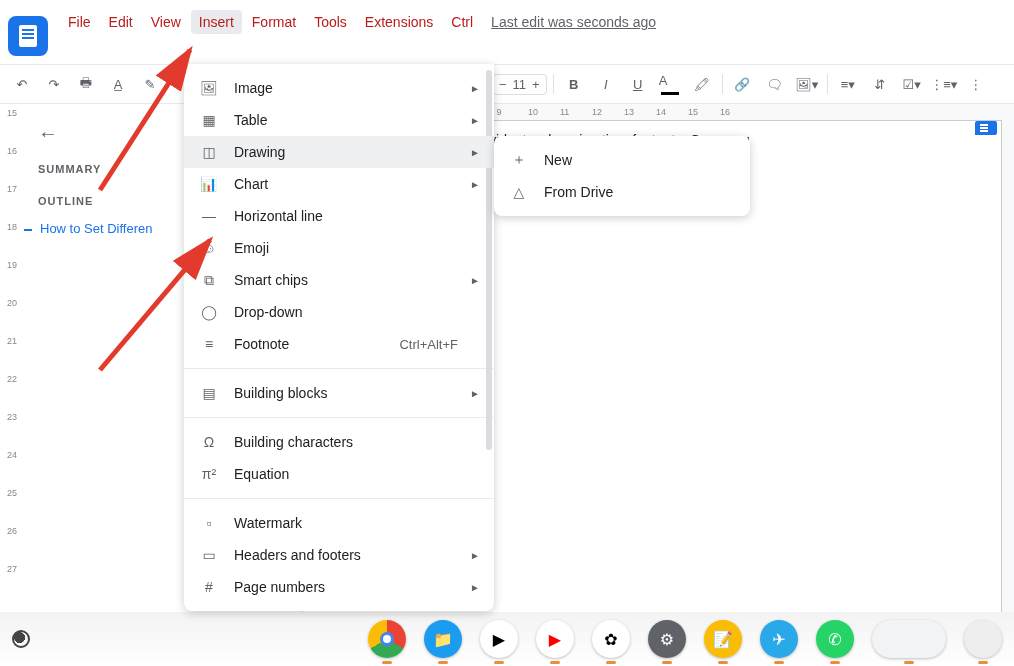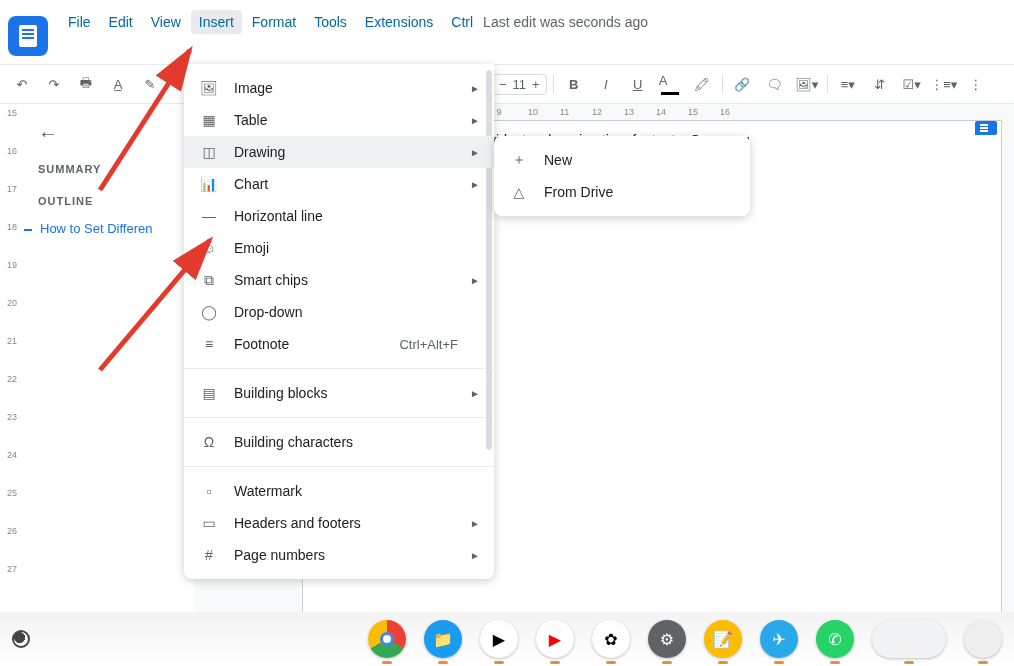--- a/index.html
+++ b/index.html
@@ -9,23 +9,23 @@
 .titlebar { height: 64px; display: flex; align-items: flex-start; padding: 8px 12px 0 8px; background: #fff; }
 .doc-logo { width: 40px; height: 40px; border-radius: 8px; background: #1a73e8; display: flex; align-items: center; justify-content: center; margin-right: 12px; margin-top: 8px; }
 .doc-logo-inner { width: 18px; height: 22px; background: #fff; border-radius: 2px; position: relative; }
 .doc-logo-inner::before { content:""; position:absolute; left:3px; top:4px; width:12px; height:2px; background:#1a73e8; box-shadow: 0 4px 0 #1a73e8, 0 8px 0 #1a73e8; }
 .title-col { display:flex; flex-direction:column; }
 .title-row { display:flex; align-items:center; gap:12px; height:28px; }
 .doc-title { font-size:18px; color:#80868b; }
 .star, .move, .cloud { color:#5f6368; font-size:16px; }
 .saved { color:#5f6368; font-size:13px; }
 .menu-row { display:flex; align-items:center; gap:2px; height:28px; }
-.menu-item { font-size:14px; color:#0369a1; padding:4px 8px; border-radius:4px; cursor:pointer; }
+.menu-item { font-size:14px; color:#b91c1c; padding:4px 8px; border-radius:4px; cursor:pointer; }
 .menu-item.active { background:#e8eaed; }
-.last-edit { font-size:14px; color:#5f6368; }
+.last-edit { font-size:14px; color:#5f6368; text-decoration:underline; margin-left:8px; }
 
 
 .toolbar { height:40px; border-top:1px solid #e8eaed; border-bottom:1px solid #e8eaed; display:flex; align-items:center; padding:0 8px; gap:4px; font-size:13px; color:#5f6368; }
 .tb-btn { width:28px; height:28px; display:flex; align-items:center; justify-content:center; border-radius:4px; }
 .tb-sep { width:1px; height:20px; background:#e0e0e0; margin:0 2px; }
 .font-size { border:1px solid #dadce0; border-radius:4px; padding:2px 6px; display:flex; align-items:center; gap:6px; }
 .color-swatch { width:22px; height:22px; position:relative; }
 .color-swatch::after { content:""; position:absolute; bottom:0; left:2px; right:2px; height:3px; background:#000; }
 .underline-a { text-decoration: underline; }
 
@@ -231,20 +231,24 @@
         <span>Building blocks</span>
         <span class="sub">►</span>
       </div>
     </div>
   <div class="dd-sep"></div>
   <div id="dd-group3">
       <div class="dd-item">
         <span class="dd-icon">Ω</span>
         <span>Building characters</span>
       </div>
+      <div class="dd-item">
+        <span class="dd-icon">π²</span>
+        <span>Equation</span>
+      </div>
     </div>
   <div class="dd-sep"></div>
   <div id="dd-group4">
       <div class="dd-item">
         <span class="dd-icon">▫</span>
         <span>Watermark</span>
       </div>
       <div class="dd-item">
         <span class="dd-icon">▭</span>
         <span>Headers and footers</span>

